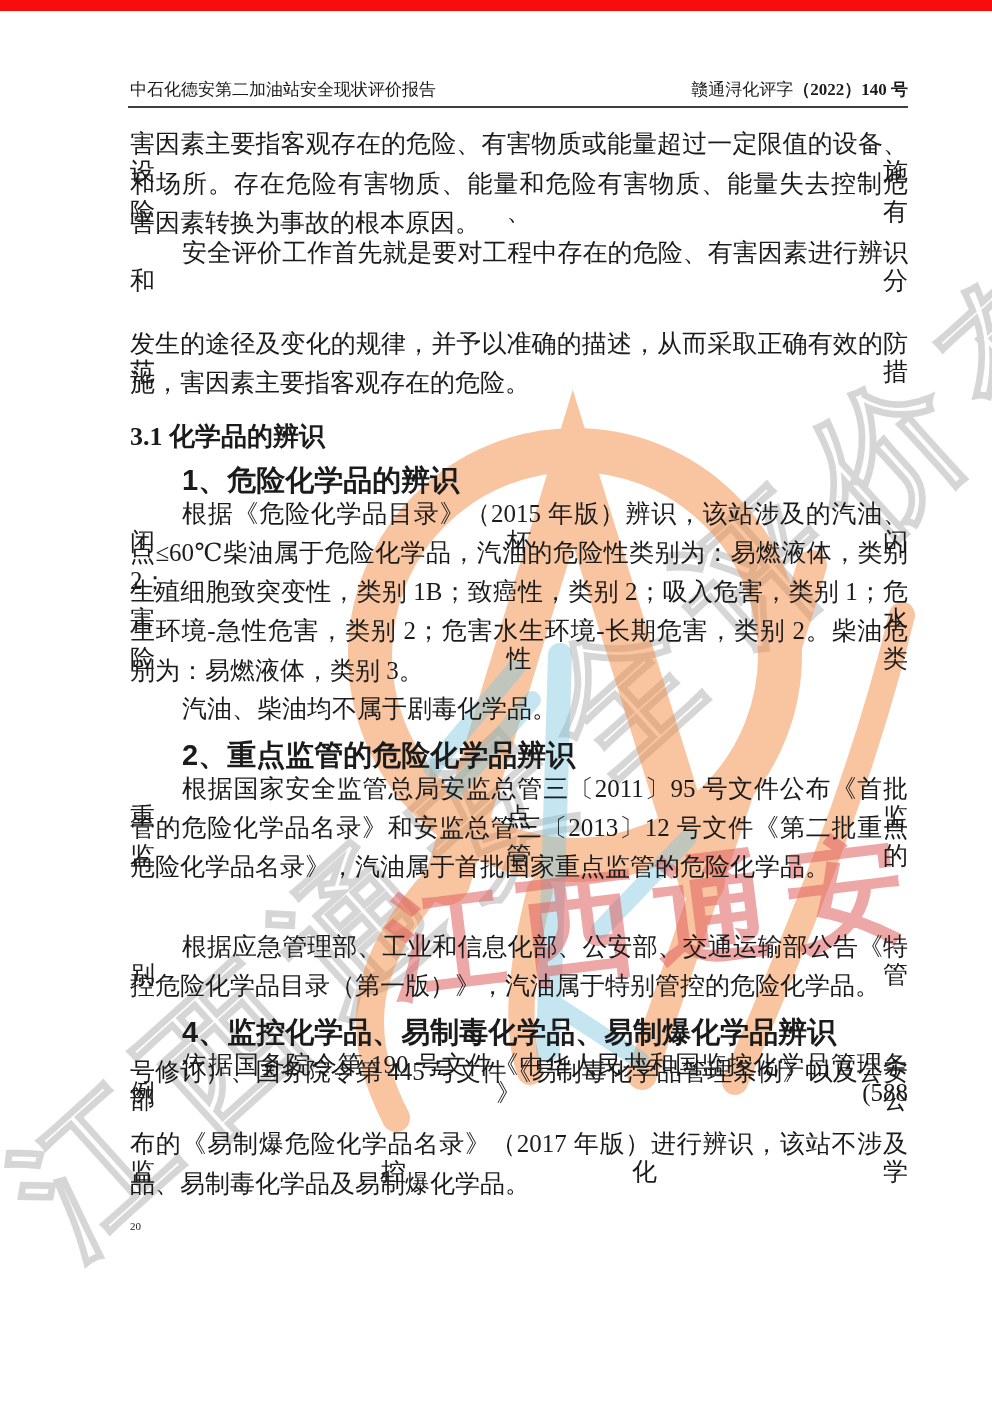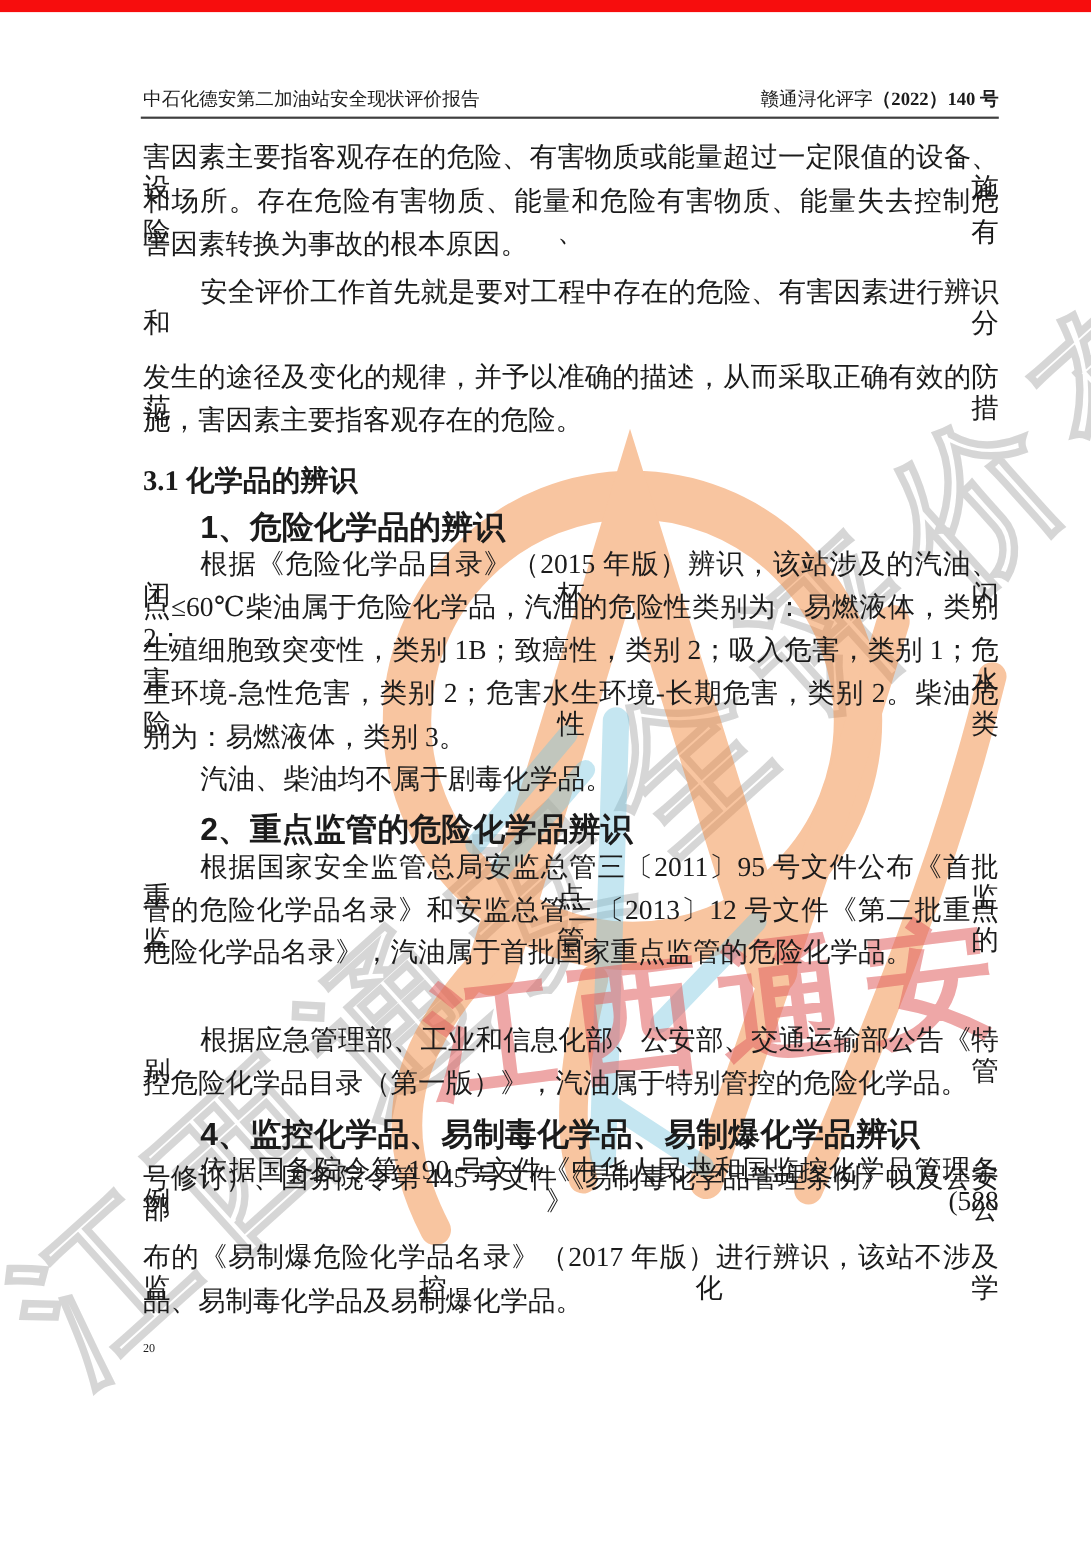--- a/index.html
+++ b/index.html
@@ -80,21 +80,21 @@
   <span class="right"><span>赣通浔化评字</span><span class="num">（2022）140 号</span></span>
 </div>
 <div class="header-rule"></div>
 
 <div class="content">
 
   <div class="bl fill" style="top:130px">害因素主要指客观存在的危险、有害物质或能量超过一定限值的设备、设施</div>
   <div class="bl fill" style="top:170px">和场所。存在危险有害物质、能量和危险有害物质、能量失去控制危险、有</div>
   <div class="bl" style="top:209px">害因素转换为事故的根本原因。</div>
 
-  <div class="bl fill ind" style="top:253px">安全评价工作首先就是要对工程中存在的危险、有害因素进行辨识和分</div>
+  <div class="bl fill ind" style="top:239px">安全评价工作首先就是要对工程中存在的危险、有害因素进行辨识和分</div>
   <div class="bl fill" style="top:330px">发生的途径及变化的规律，并予以准确的描述，从而采取正确有效的防范措</div>
   <div class="bl" style="top:369px">施，害因素主要指客观存在的危险。</div>
 
   <div class="h-main" style="top:417px">3.1 化学品的辨识</div>
 
   <div class="h-sub" style="top:460px">1、危险化学品的辨识</div>
   <div class="bl fill ind" style="top:500px">根据《危险化学品目录》（2015 年版）辨识，该站涉及的汽油、闭杯闪</div>
   <div class="bl fill" style="top:539px">点≤60℃柴油属于危险化学品，汽油的危险性类别为：易燃液体，类别 2；</div>
   <div class="bl fill" style="top:578px">生殖细胞致突变性，类别 1B；致癌性，类别 2；吸入危害，类别 1；危害水</div>
   <div class="bl fill" style="top:617px">生环境-急性危害，类别 2；危害水生环境-长期危害，类别 2。柴油危险性类</div>

